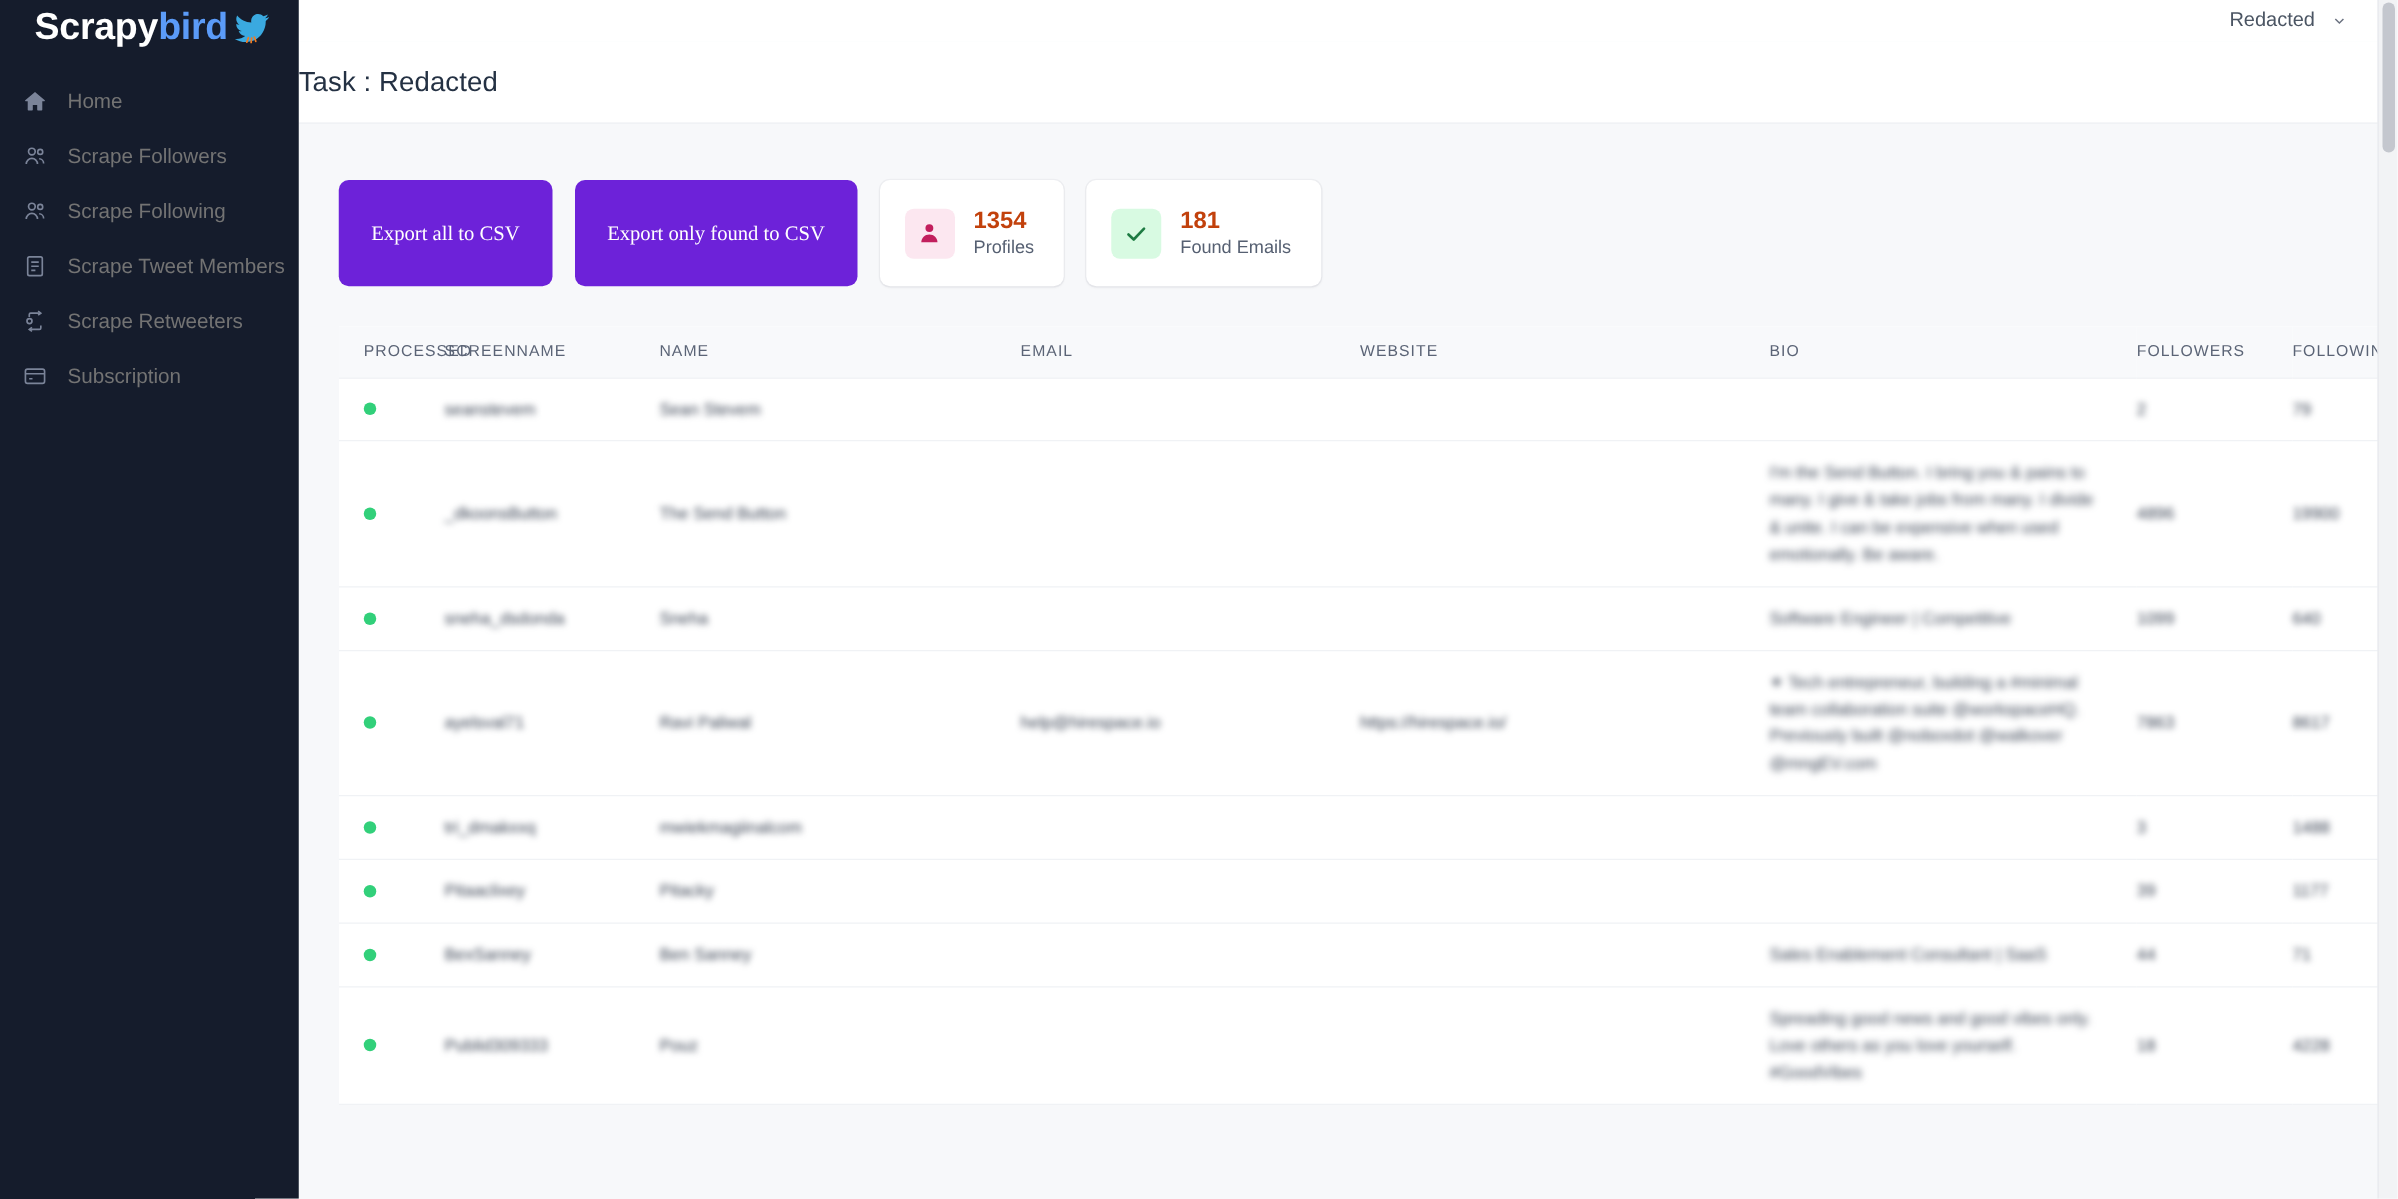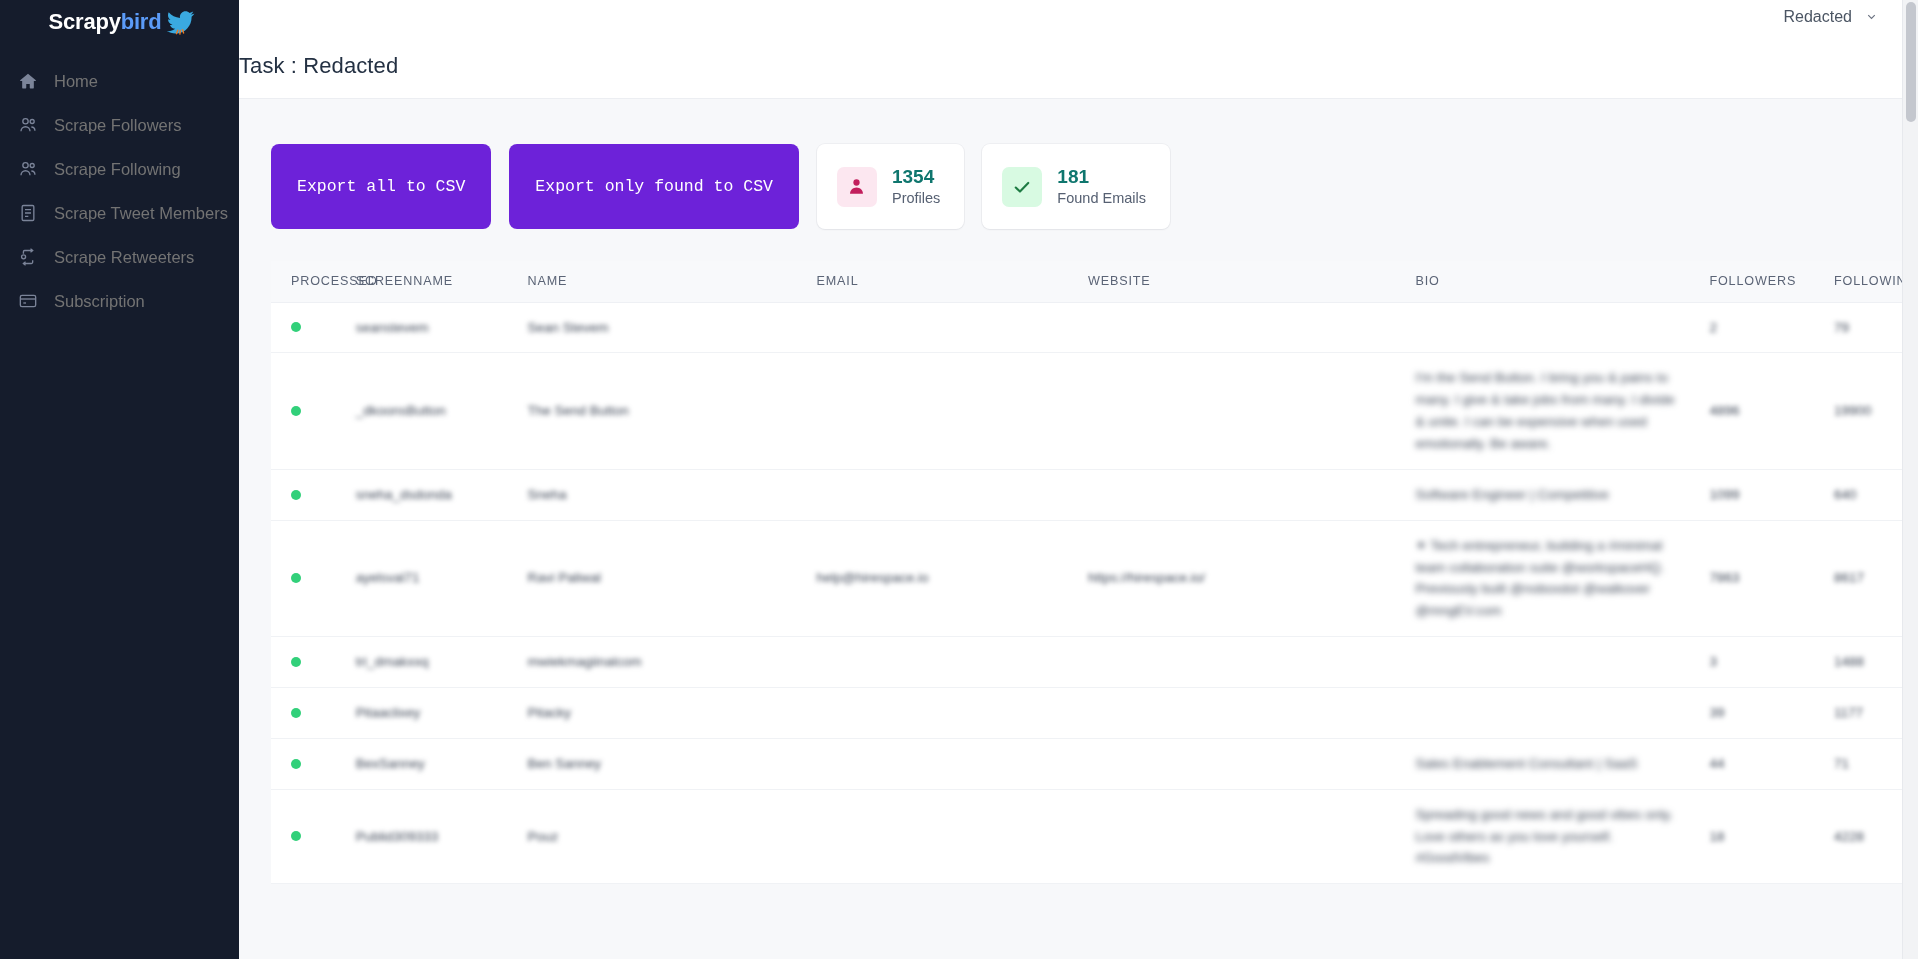--- a/index.html
+++ b/index.html
@@ -14,21 +14,21 @@
   
   .sidebar {
     width: 239px; min-width: 239px; height: 959px;
     background: #151c2c;
     padding-top: 0;
     position: relative; z-index: 5;
   }
   .logo {
     height: 43px;
     display: flex; align-items: center; justify-content: center;
-    font-size: 22px; font-weight: 700; letter-spacing: -0.2px;
+    font-size: 30px; font-weight: 700; letter-spacing: -0.2px;
     padding-left: 6px;
   }
   .logo .s1 { color: #ffffff; }
   .logo .s2 { color: #5b9bf8; }
   .logo .bird { margin-left: 5px; display: inline-flex; align-items: center; }
 
   .nav { margin-top: 16px; }
   .nav-item {
     display: flex; align-items: center;
     height: 44px; padding-left: 17px;
@@ -64,41 +64,41 @@
     letter-spacing: 0.1px;
   }
 
   .content { padding: 45px 0 0 32px; }
 
   
   .strip { display: flex; align-items: stretch; gap: 18px; }
   .btn-purple {
     background: #6d22d9;
     color: #ffffff; border: none; border-radius: 8px;
-    font-size: 16.5px; font-family: Liberation Mono, monospace;
+    font-size: 16.5px; font-family: Liberation Serif, serif;
     min-width: 124px; height: 85px;
     padding: 12px 26px; cursor: pointer;
     display: flex; align-items: center; justify-content: center;
     white-space: nowrap;
   }
 
   .stat {
     background: #ffffff; border-radius: 8px;
     height: 85px; min-width: 146px;
     display: flex; align-items: center; gap: 15px;
     padding: 0 24px 0 20px;
     box-shadow: 0 1px 2px rgba(16,24,40,.05), 0 0 0 1px rgba(16,24,40,.04);
   }
   .stat-ico {
     width: 40px; height: 40px; border-radius: 7px;
     display: flex; align-items: center; justify-content: center; flex: 0 0 40px;
   }
   .stat-ico.pink { background: #fce7f0; color: #c21f5d; }
   .stat-ico.green { background: #d8fae2; color: #1e7b43; }
-  .stat-num { font-size: 19px; font-weight: 700; color: #0f766e; line-height: 1.15; }
+  .stat-num { font-size: 19px; font-weight: 700; color: #c2410c; line-height: 1.15; }
   .stat-lbl { font-size: 14.5px; color: #566072; line-height: 1.25; margin-top: 1px; }
 
   
   .table-wrap { margin-top: 32px; margin-right: 0; overflow: hidden; }
   table.grid { border-collapse: collapse; table-layout: fixed; width: 1700px; background: #ffffff; }
   table.grid thead th {
     background: #f8f9fb;
     font-size: 12.6px; letter-spacing: 0.85px;
     color: #5b6476; font-weight: 400; text-transform: uppercase;
     text-align: left; padding: 12px 0 12px 0; height: 41px;

